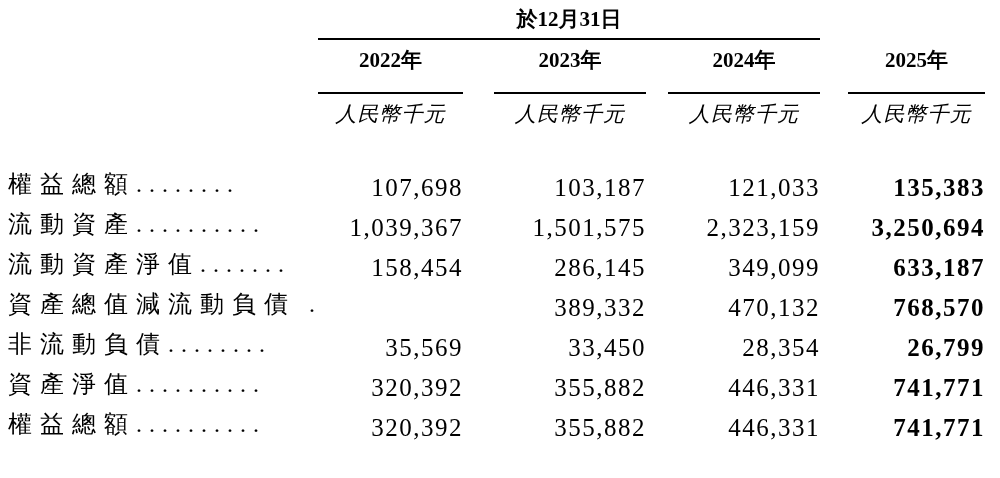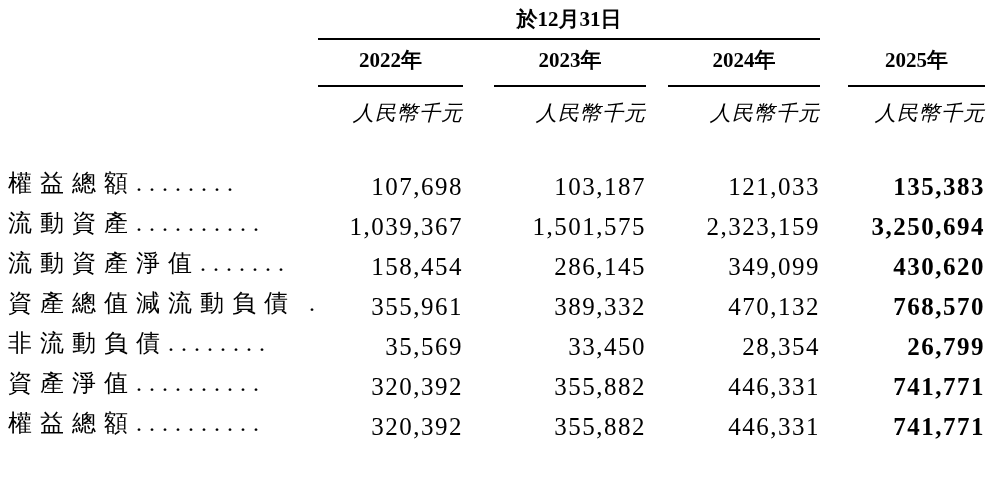--- a/index.html
+++ b/index.html
@@ -36,36 +36,36 @@
     padding-bottom: 5px;
     border-bottom: 2px solid #000;
     white-space: nowrap;
   }
 
   
   .hdr2 .year {
     text-align: center;
     font-weight: bold;
     font-size: 21px;
-    padding: 6px 0 11px 0;
+    padding: 6px 0 18px 0;
     border-bottom: 2px solid #000;
     white-space: nowrap;
   }
   .hdr2 .c1 { grid-column: 2; }
   .hdr2 .c2 { grid-column: 4; }
   .hdr2 .c3 { grid-column: 6; }
   .hdr2 .c4 { grid-column: 8; }
 
   
   .hdr3 .unit {
-    text-align: right;
+    text-align: center;
     font-style: italic;
     font-size: 21px;
     letter-spacing: 1px;
-    padding-top: 12px;
+    padding-top: 6px;
     white-space: nowrap;
   }
   .hdr3 .c1 { grid-column: 2; }
   .hdr3 .c2 { grid-column: 4; }
   .hdr3 .c3 { grid-column: 6; }
   .hdr3 .c4 { grid-column: 8; }
 
   .spacer { height: 36px; }
 
   
@@ -135,26 +135,25 @@
     <div class="val v2">2,323,159</div>
     <div class="val v3">3,250,694</div>
   </div>
 
 
   <div class="grid row">
     <div class="lbl"><span>流動資產淨值</span><span class="leader">.......</span></div>
     <div class="val v0">158,454</div>
     <div class="val v1">286,145</div>
     <div class="val v2">349,099</div>
-    <div class="val v3">430,620</div>
+    <div class="val v3">633,187</div>
   </div>
 
   <div class="grid row">
     <div class="lbl"><span>資產總值減流動負債</span><span class="leader"> .</span></div>
-    <div class="val v0">355,961</div>
     <div class="val v1">389,332</div>
     <div class="val v2">470,132</div>
     <div class="val v3">768,570</div>
   </div>
 
   <div class="grid row">
     <div class="lbl"><span>非流動負債</span><span class="leader">........</span></div>
     <div class="val v0">35,569</div>
     <div class="val v1">33,450</div>
     <div class="val v2">28,354</div>

